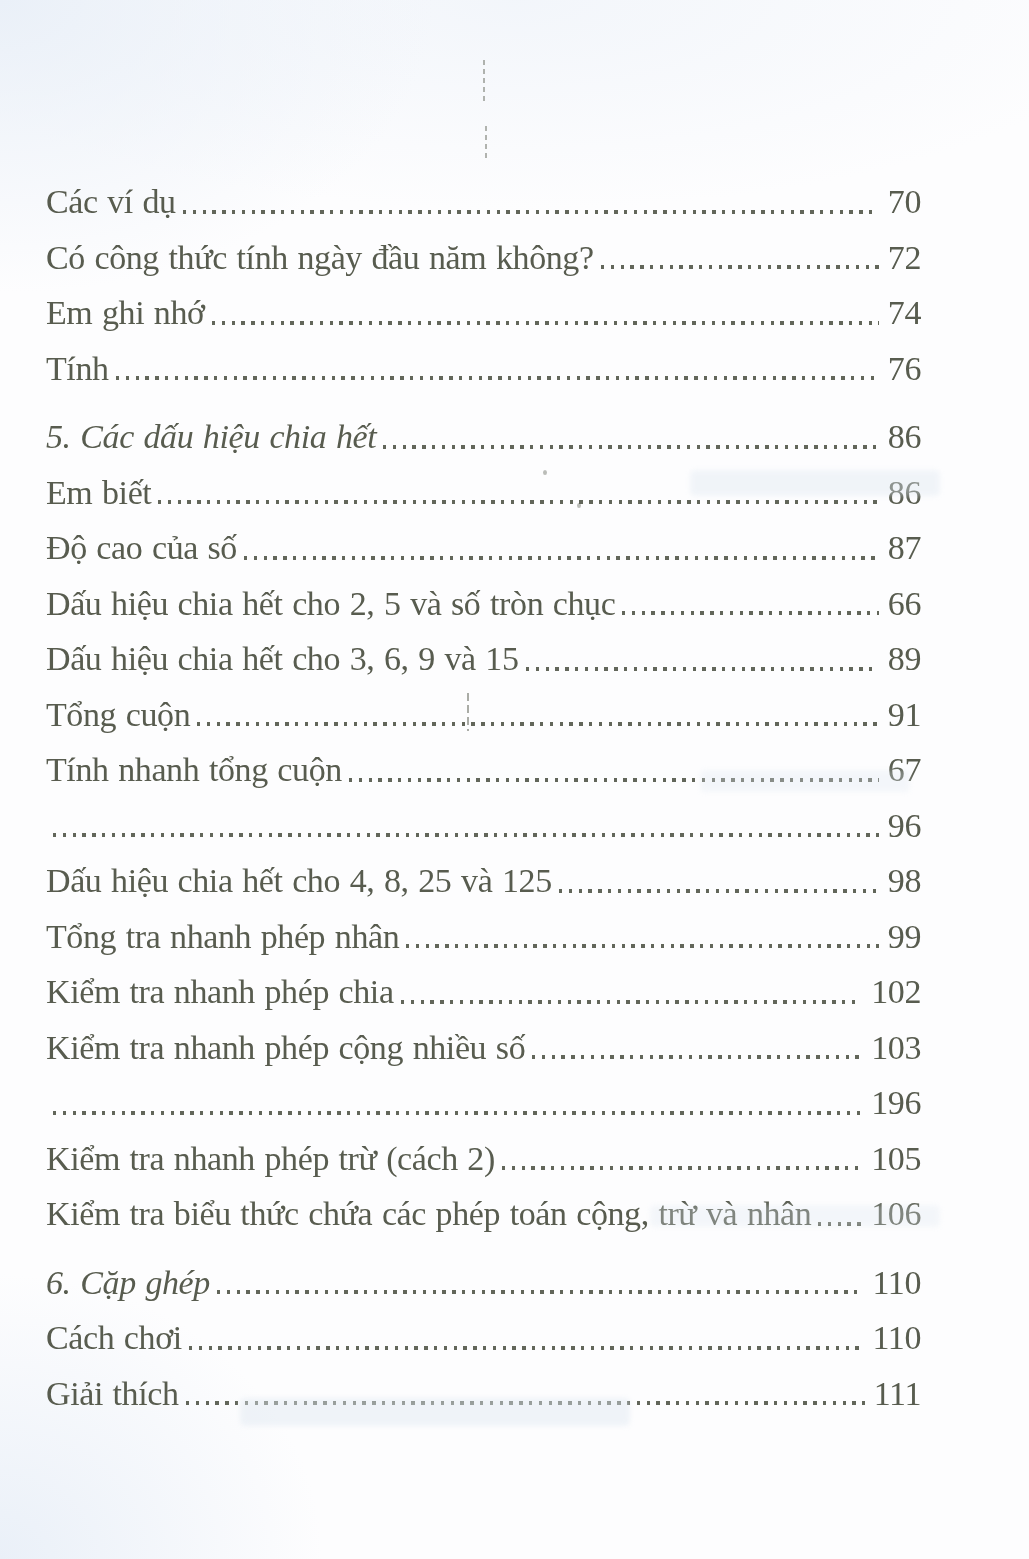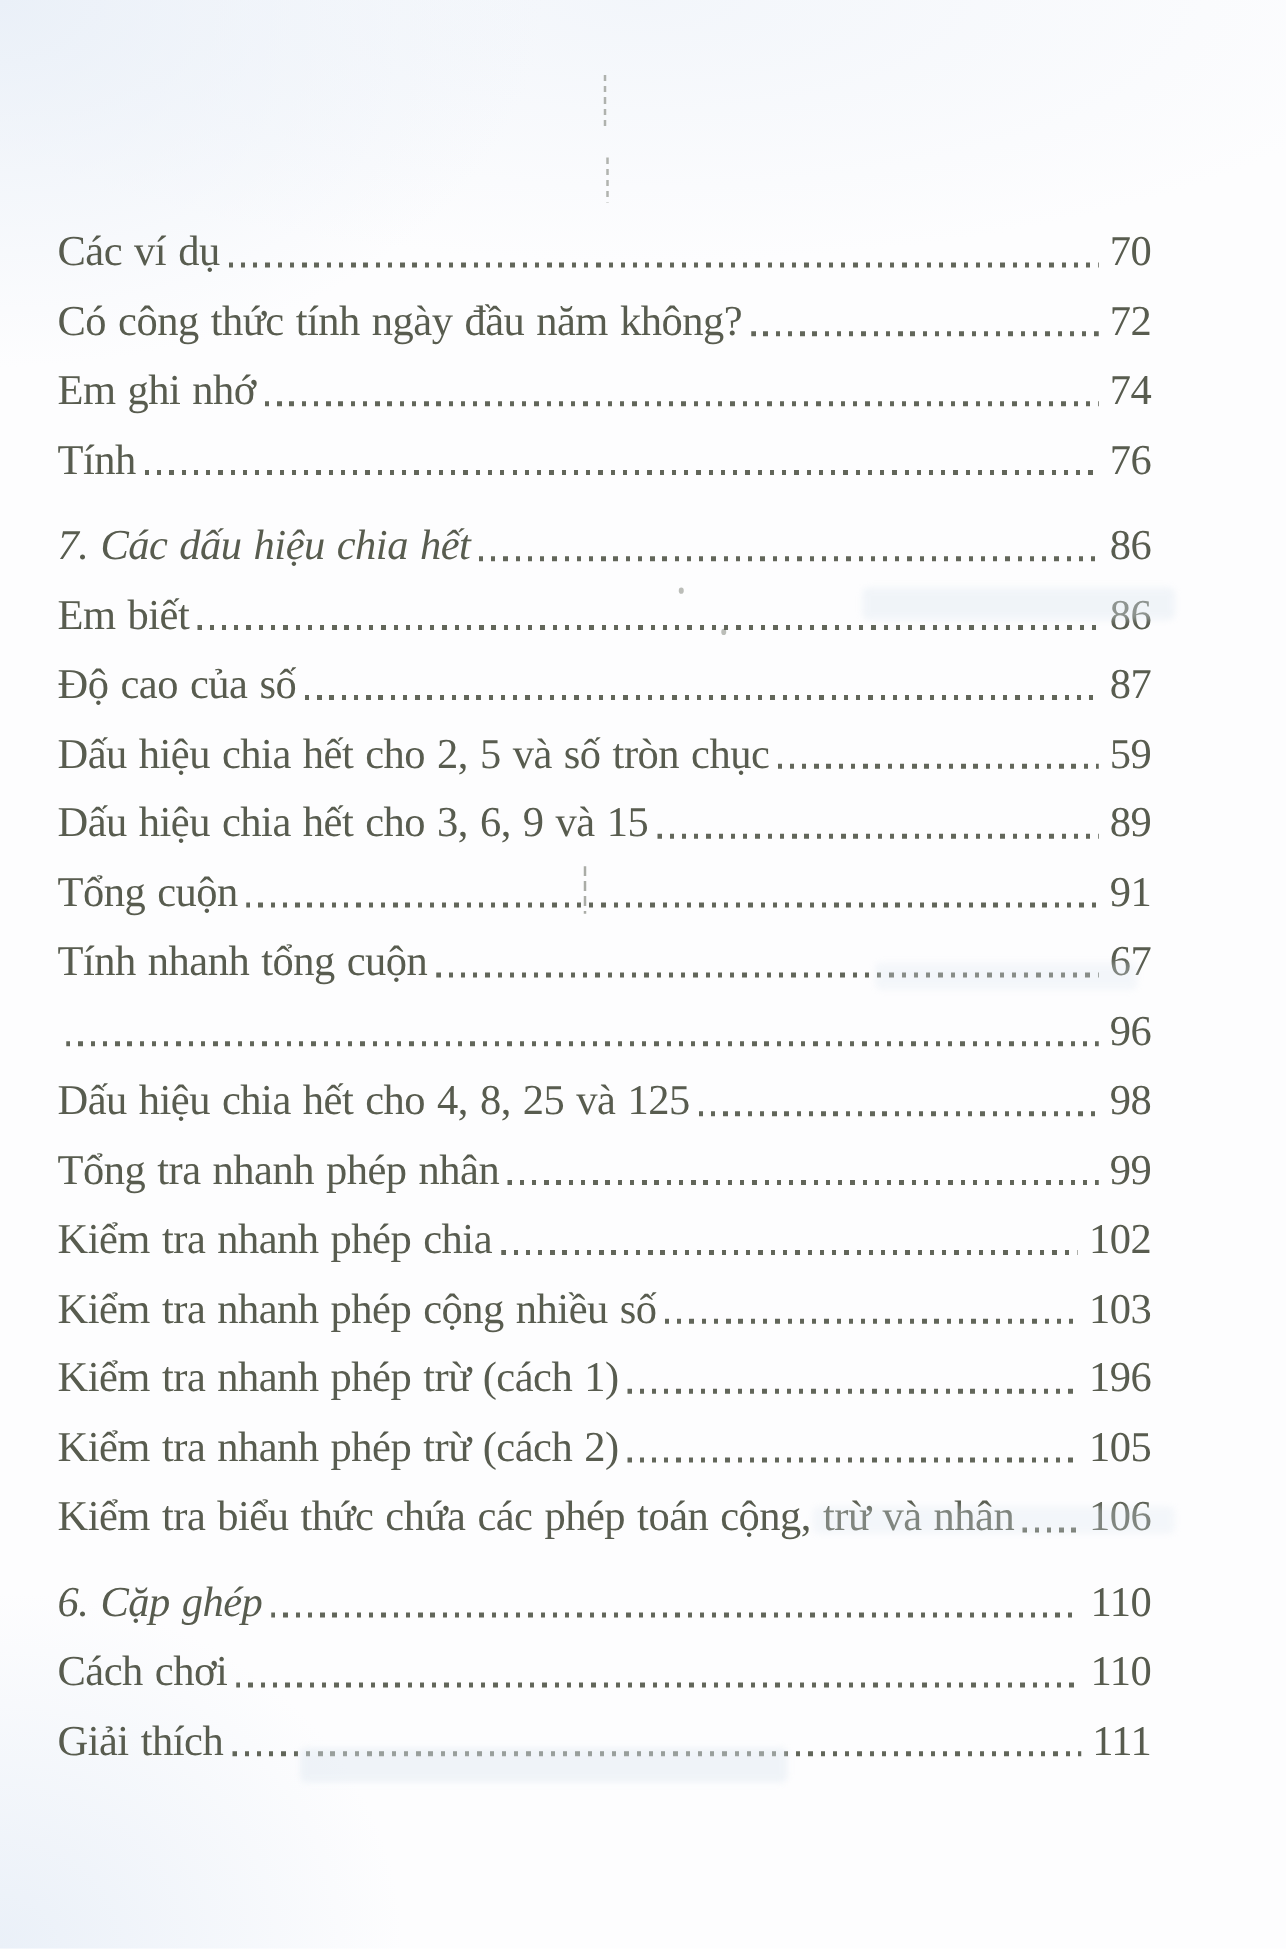--- a/index.html
+++ b/index.html
@@ -114,38 +114,38 @@
     <span class="label">Em ghi nhớ</span>
     <span class="leader"></span>
     <span class="pagenum">74</span>
   </div>
       <div class="row">
     <span class="label">Tính</span>
     <span class="leader"></span>
     <span class="pagenum">76</span>
   </div>
       <div class="row section gap">
-    <span class="label">7. Các dấu hiệu chia hết</span>
+    <span class="label">5. Các dấu hiệu chia hết</span>
     <span class="leader"></span>
     <span class="pagenum">86</span>
   </div>
       <div class="row">
     <span class="label">Em biết</span>
     <span class="leader"></span>
     <span class="pagenum">86</span>
   </div>
       <div class="row">
     <span class="label">Độ cao của số</span>
     <span class="leader"></span>
     <span class="pagenum">87</span>
   </div>
       <div class="row">
     <span class="label">Dấu hiệu chia hết cho 2, 5 và số tròn chục</span>
     <span class="leader"></span>
-    <span class="pagenum">59</span>
+    <span class="pagenum">66</span>
   </div>
       <div class="row">
     <span class="label">Dấu hiệu chia hết cho 3, 6, 9 và 15</span>
     <span class="leader"></span>
     <span class="pagenum">89</span>
   </div>
       <div class="row">
     <span class="label">Tổng cuộn</span>
     <span class="leader"></span>
     <span class="pagenum">91</span>
@@ -173,21 +173,20 @@
     <span class="label">Kiểm tra nhanh phép chia</span>
     <span class="leader"></span>
     <span class="pagenum">102</span>
   </div>
       <div class="row">
     <span class="label">Kiểm tra nhanh phép cộng nhiều số</span>
     <span class="leader"></span>
     <span class="pagenum">103</span>
   </div>
       <div class="row">
-    <span class="label">Kiểm tra nhanh phép trừ (cách 1)</span>
     <span class="leader"></span>
     <span class="pagenum">196</span>
   </div>
       <div class="row">
     <span class="label">Kiểm tra nhanh phép trừ (cách 2)</span>
     <span class="leader"></span>
     <span class="pagenum">105</span>
   </div>
       <div class="row">
     <span class="label">Kiểm tra biểu thức chứa các phép toán cộng, trừ và nhân</span>

